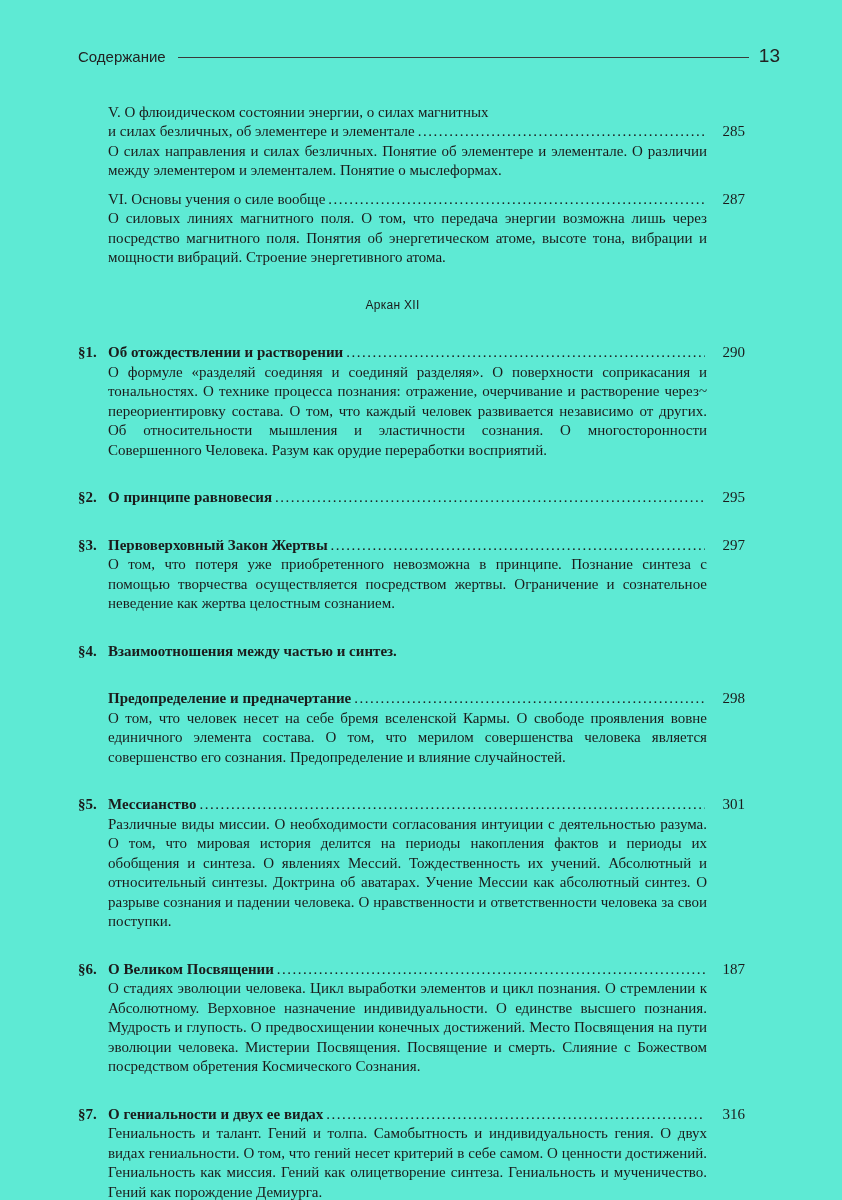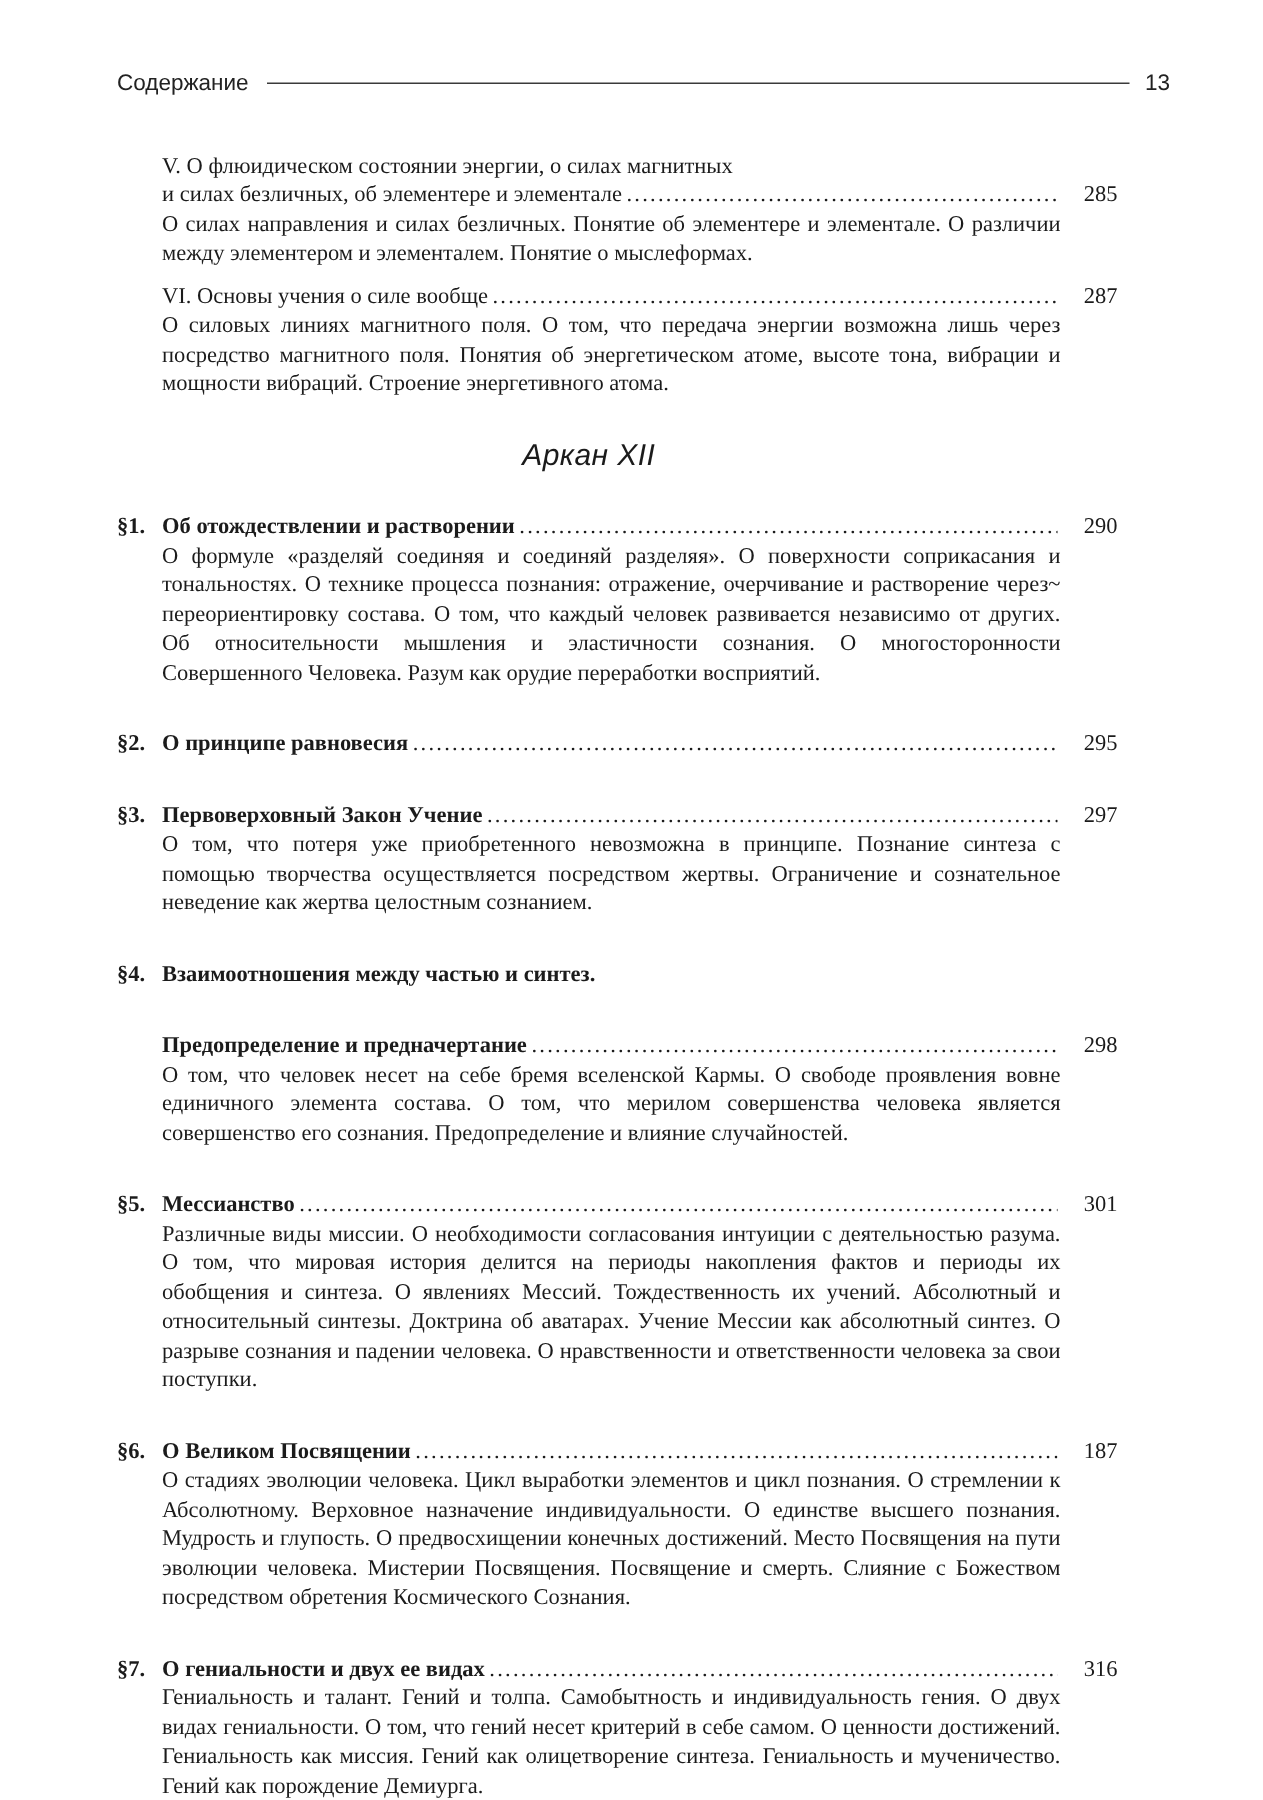--- a/index.html
+++ b/index.html
@@ -1,21 +1,21 @@
 <!DOCTYPE html>
 <html lang="ru"><head>
 <meta charset="utf-8">
 <style>
   html, body { margin: 0; padding: 0; background: #e8e8e8; }
   .page {
     position: relative;
     width: 842px;
     height: 1200px;
     margin: 0 auto;
-    background: #ffffff;
+    background: #5eead4;
     box-sizing: border-box;
     padding: 46px 135px 0 78px;
     font-family: "Liberation Serif", serif;
     color: #1b1b1b;
     font-size: 15px;
     line-height: 19.5px;
     overflow: hidden;
   }
   
   .pg-header {
@@ -26,21 +26,21 @@
     color: #222;
     margin-right: -73px; 
   }
   .pg-header .rule {
     flex: 1;
     border-bottom: 1.4px solid #3a3a3a;
     margin: 0 10px 0 12px;
     position: relative;
     top: -4px;
   }
-  .pg-header .pgnum-h { font-size: 15px; }
+  .pg-header .pgnum-h { font-size: 19px; }
 
   
   .entry { position: relative; padding-left: 30px; }
   .entry.first { margin-top: 36px; }
   .entry.follow { margin-top: 9px; }
   .entry.para { margin-top: 10px; }
   .plabel {
     position: absolute;
     left: 0;
     top: 0;
@@ -66,25 +66,24 @@
     letter-spacing: 1.5px;
     color: #1b1b1b;
   }
   .pgref { min-width: 32px; text-align: right; }
   .bold-t .pgref, .para .pgref { font-weight: normal; }
   .desc { text-align: justify; }
 
   .arcana {
     text-align: center;
     font-family: "Liberation Sans", sans-serif;
-    font-size: 20px;
+    font-size: 12px;
     color: #1b1b1b;
     margin: 28px 0 20px 0;
     letter-spacing: 0.3px;
-    font-style: italic;
   }
 </style>
 </head>
 <body>
 
 <div class="page">
 
   <div class="pg-header">
     <span>Содержание</span>
     <span class="rule"></span>
@@ -127,21 +126,21 @@
     <div class="lead-row bold-t">
       <span class="t">О принципе равновесия</span>
       <span class="dots"></span>
       <span class="pgref">295</span>
     </div>
   </div>
 
   <div class="entry para">
     <span class="plabel">§3.</span>
     <div class="lead-row bold-t">
-      <span class="t">Первоверховный Закон Учение</span>
+      <span class="t">Первоверховный Закон Жертвы</span>
       <span class="dots"></span>
       <span class="pgref">297</span>
     </div>
     <div class="desc">О том, что потеря уже приобретенного невозможна в принципе. Познание синтеза с помощью творчества осуществляется посредством жертвы. Ограничение и сознательное неведение как жертва целостным сознанием.</div>
   </div>
 
   <div class="entry para">
     <span class="plabel">§4.</span>
     <div class="title-line bold-t">Взаимоотношения между частью и синтез.</div>
     <div class="lead-row bold-t">

